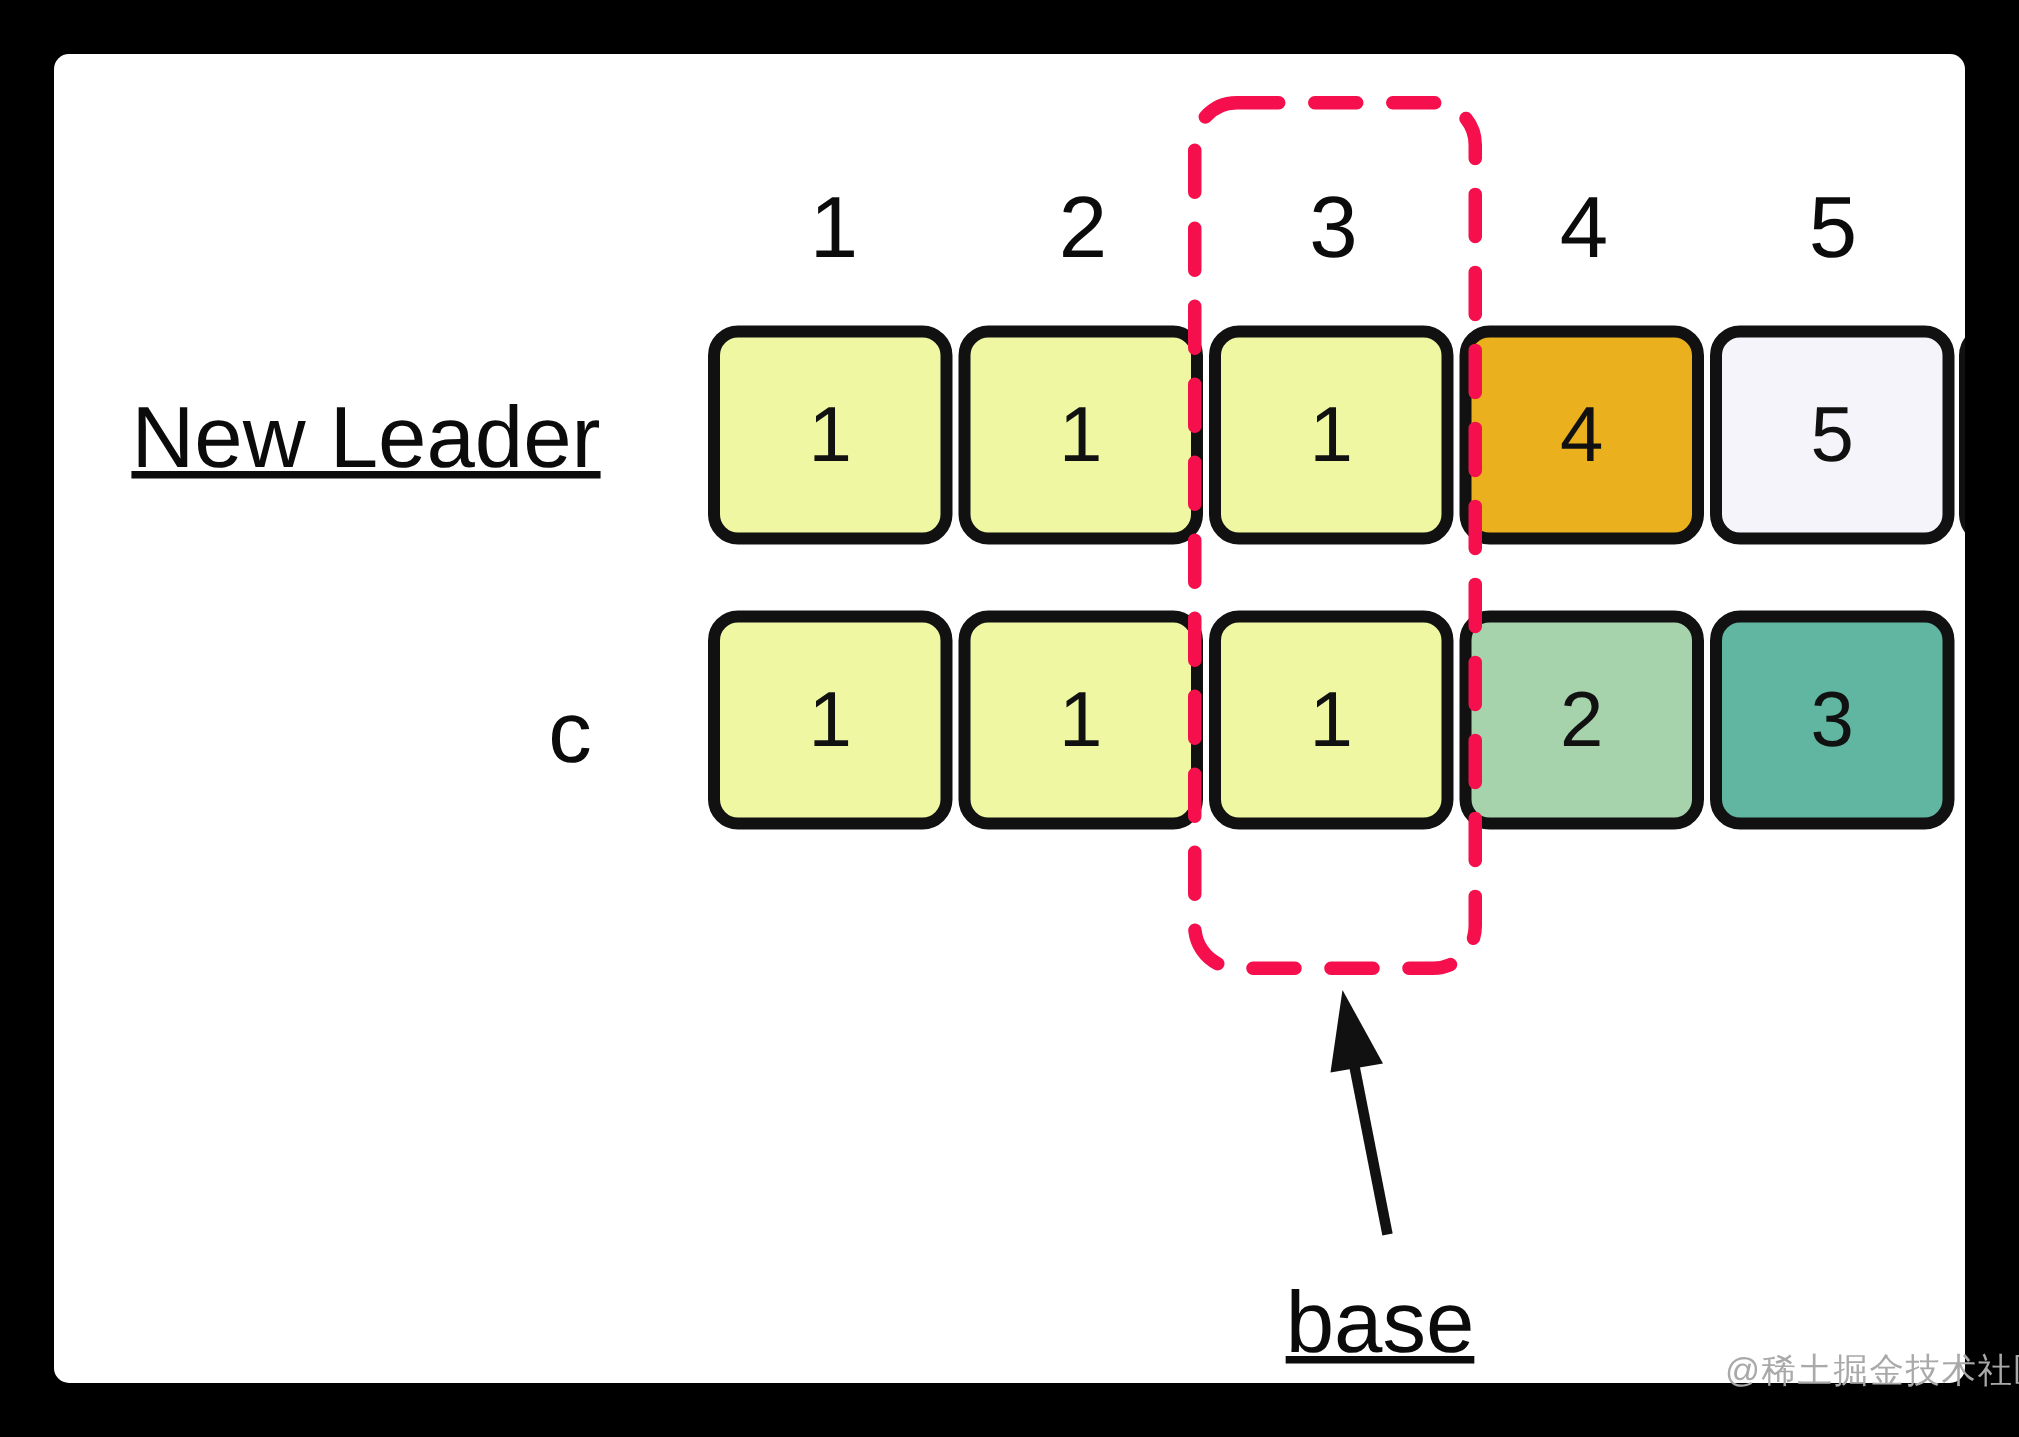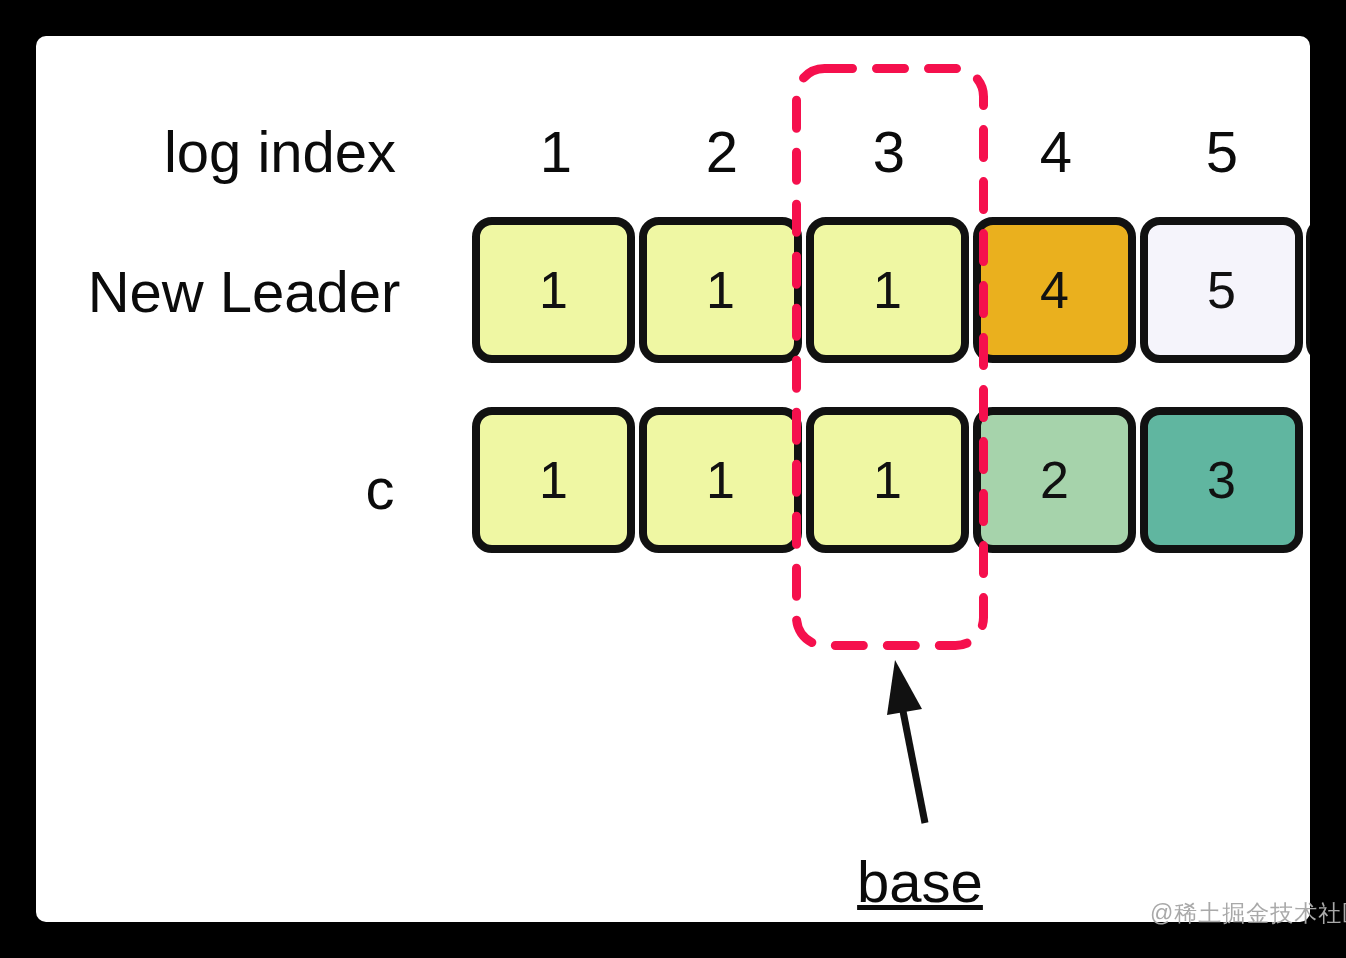--- a/index.html
+++ b/index.html
@@ -30,21 +30,21 @@
   }
   .label {
     position: absolute;
     color: #0b0b0b;
     font-size: 58px;
     line-height: 64px;
     text-align: center;
     white-space: nowrap;
   }
   .log-index-label   { left: 108px; top: 84px;  width: 272px; }
-  .row-label-leader  { left: 8px;   top: 224px; width: 400px; }
+  .row-label-leader  { left: 8px;   top: 224px; width: 400px; text-decoration: underline; }
   .row-label-c       { left: 294px; top: 421px; width: 100px; }
   .base-label        { left: 784px; top: 814px; width: 200px; text-decoration: underline; }
 
   .index-num {
     position: absolute;
     top: 84px;
     width: 100px;
     color: #0b0b0b;
     font-size: 58px;
     line-height: 64px;
@@ -108,21 +108,20 @@
     white-space: nowrap;
     z-index: 5;
   }
 </style>
 </head>
 <body>
 
 <div class="stage">
   <div class="card">
 
-    <div class="label log-index-label">log index</div>
     <div class="index-num i1">1</div>
     <div class="index-num i2">2</div>
     <div class="index-num i3">3</div>
     <div class="index-num i4">4</div>
     <div class="index-num i5">5</div>
 
     <div class="label row-label-leader">New Leader</div>
     <div class="cell r1 c1" style="background-color: rgb(239, 247, 163);">1</div>
     <div class="cell r1 c2" style="background-color: rgb(239, 247, 163);">1</div>
     <div class="cell r1 c3" style="background-color: rgb(239, 247, 163);">1</div>

